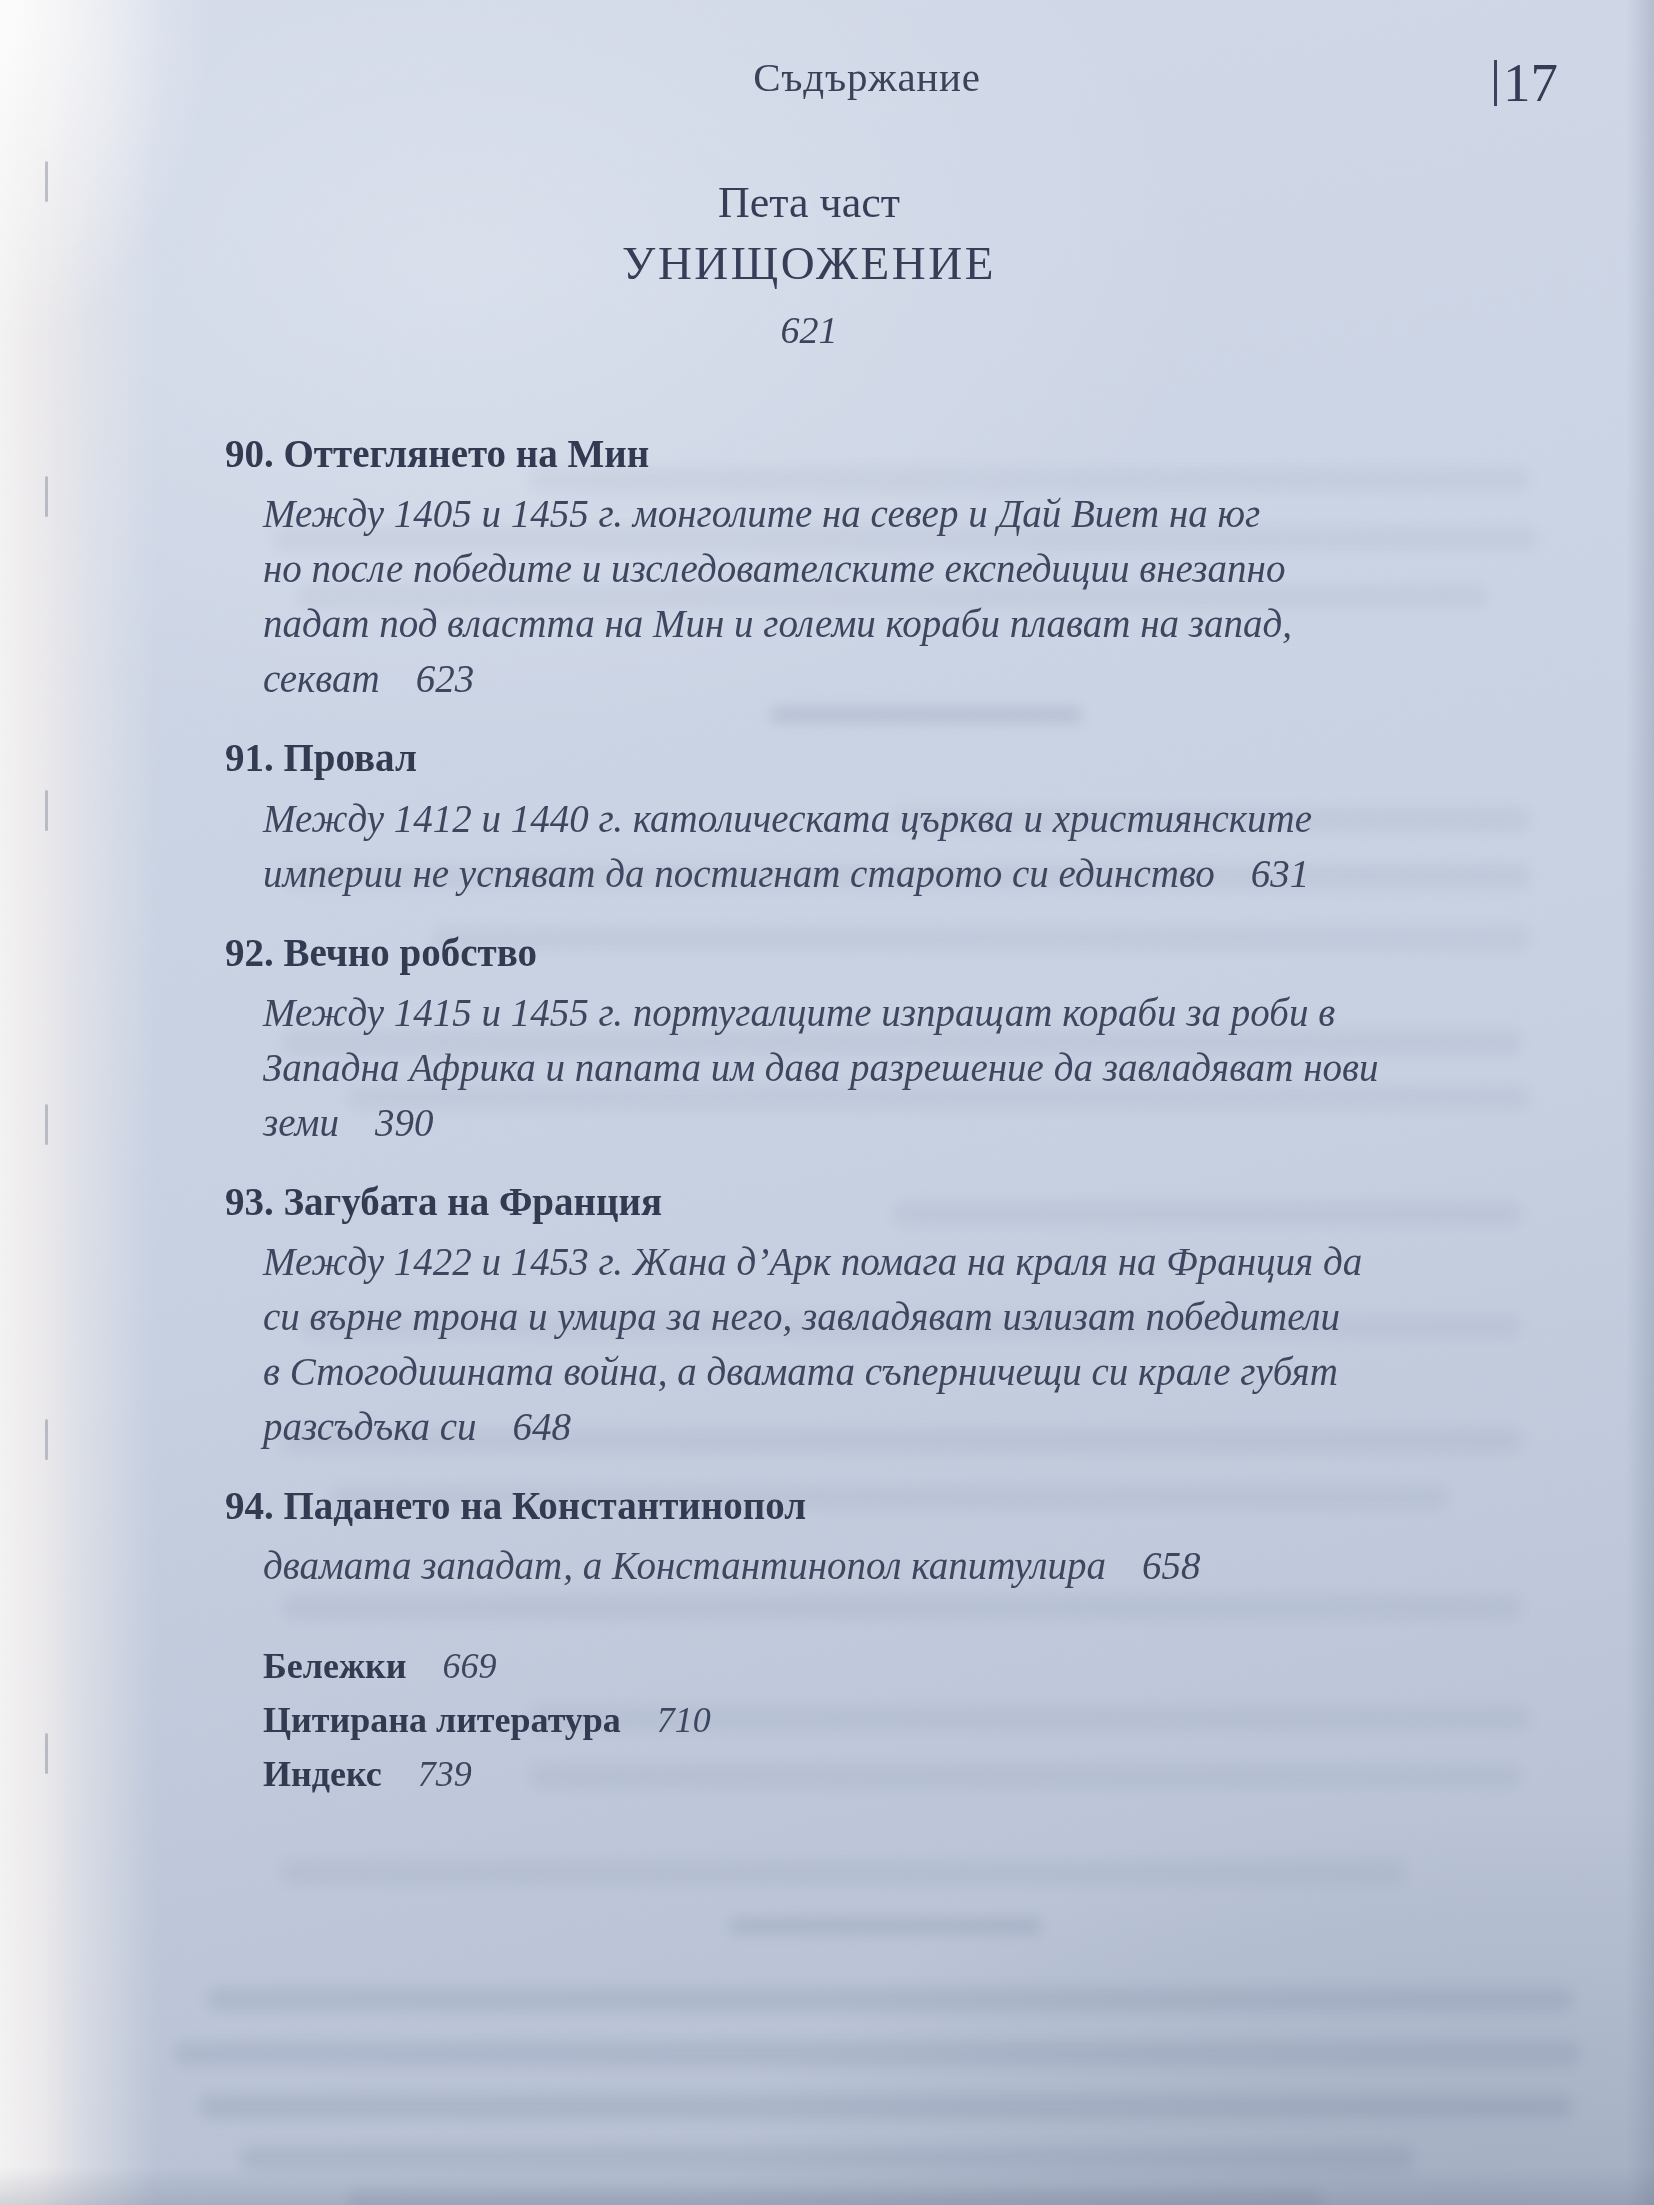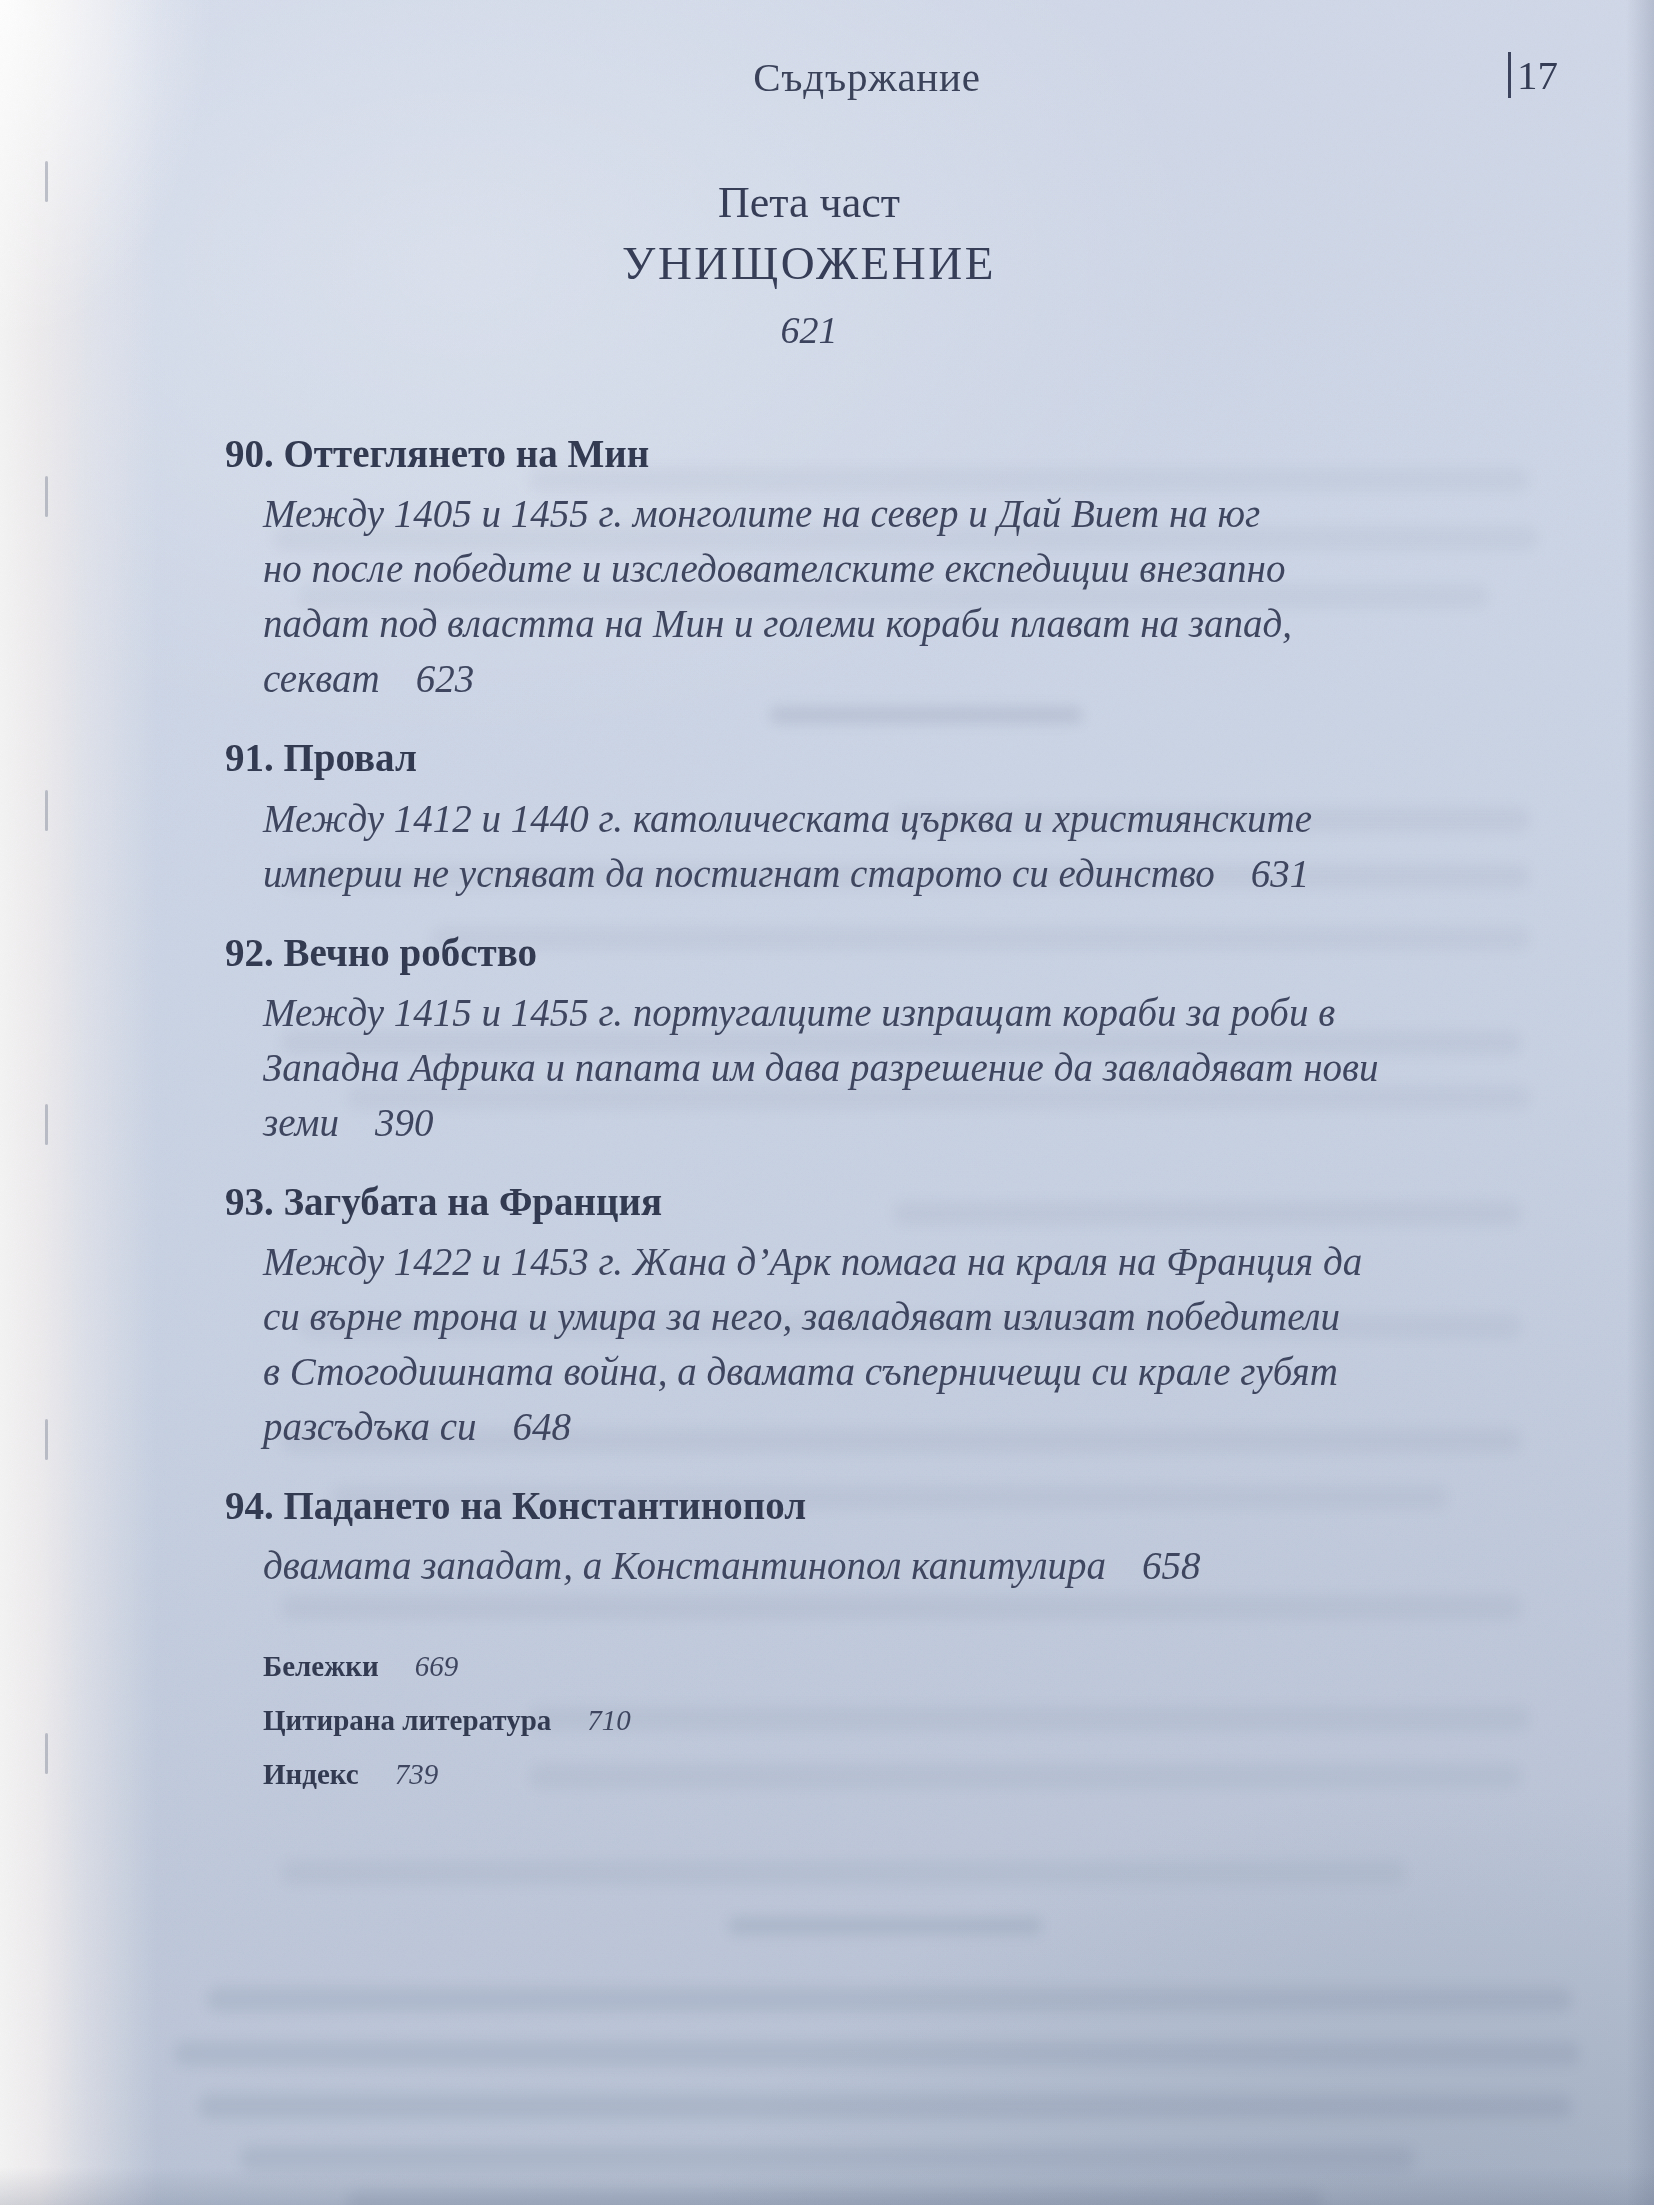--- a/index.html
+++ b/index.html
@@ -32,21 +32,21 @@
   
   .stitch{position:absolute;left:45px;width:2.5px;height:41px;background:rgba(125,130,148,0.45);border-radius:1.7px;}
   
   .bleed{position:absolute;height:25px;background:#465070;filter:blur(6.6px);border-radius:11.6px;pointer-events:none;}
   .running-header{
     position:absolute;top:53px;left:0;right:0;text-align:center;
     transform:translateX(40px);
     font-size:41px;color:#394159;letter-spacing:0.8px;
   }
   .folio{
-    position:absolute;top:51px;right:96px;font-size:41px;color:#333b54;
+    position:absolute;top:51px;right:96px;font-size:55px;color:#333b54;
     display:flex;align-items:center;
   }
   .folio .bar{display:inline-block;width:3.3px;height:46px;background:#3a425c;margin-right:5.8px;}
   .part-block{
     position:absolute;top:172px;left:0;right:0;text-align:center;
     transform:translateX(-18px);color:#353d56;
   }
   .part-label{font-size:44px;line-height:61px;}
   .part-title{font-size:47px;line-height:61px;letter-spacing:2.5px;}
   .part-page{font-size:38px;line-height:43px;font-style:italic;margin-top:15px;color:#3a425c;}
@@ -54,21 +54,21 @@
   .entry{margin-bottom:28px;}
   .entry h3{
     margin:0 0 8.3px 0;font-size:39px;line-height:48px;font-weight:bold;color:#313950;
     white-space:nowrap;
   }
   .entry h3 .num{display:inline;}
   .desc{margin-left:38px;font-style:italic;font-size:39px;line-height:55px;color:#3d455e;}
   .dline{display:block;white-space:nowrap;}
   .pg{margin-left:36px;font-style:italic;}
   .backmatter{margin-top:46px;margin-left:38px;}
-  .bm-row{font-size:29px;line-height:54px;white-space:nowrap;}
+  .bm-row{font-size:36px;line-height:54px;white-space:nowrap;}
   .bm-label{font-weight:bold;color:#313950;}
   .bm-page{font-style:italic;color:#3d455e;margin-left:36px;}
   .grain{position:absolute;inset:0;pointer-events:none;opacity:.55;}
 </style>
 </head>
 <body>
 
 <div class="photo">
   <div class="spine"></div>
   <div class="spine-top"></div>

